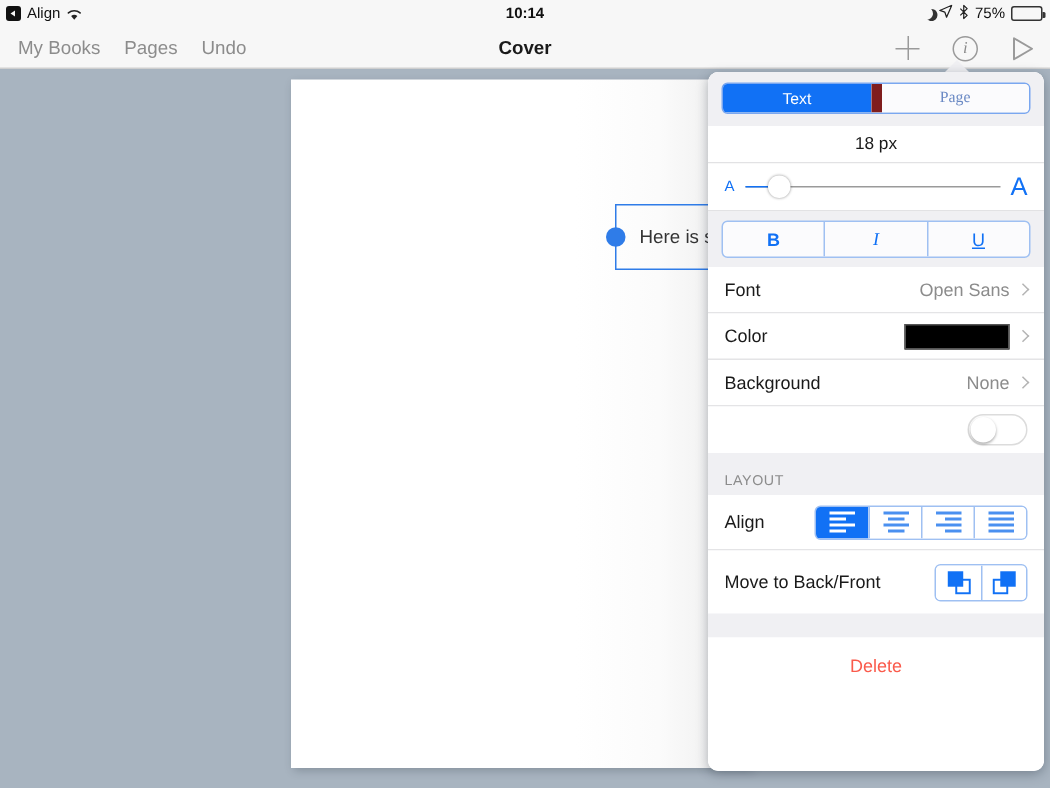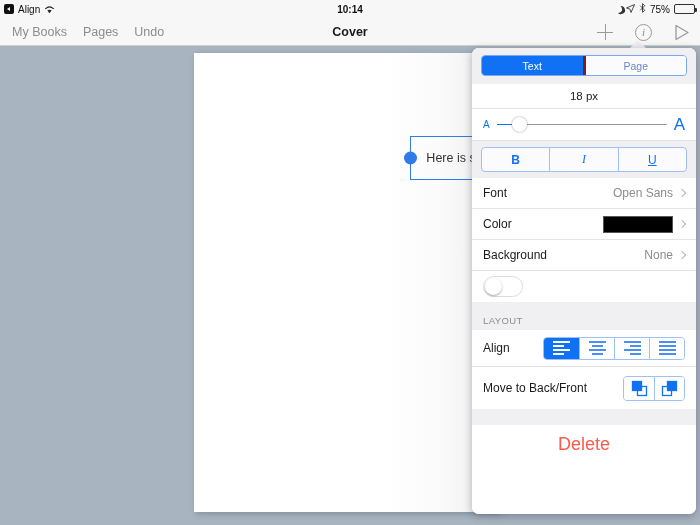--- a/index.html
+++ b/index.html
@@ -137,21 +137,21 @@
   .seg-wrap { background: #f0f0f3; padding: 7px 9px 8px 9px; }
   .segmented {
     display: flex; border: 1px solid #7aa7f0; border-radius: 4px;
     overflow: hidden; height: 21px;
   }
   .seg {
     flex: 1; display: flex; align-items: center; justify-content: center;
     font-size: 10.5px; cursor: pointer;
     background: #fbfbfd; color: #6a89c4;
   }
-  .seg + .seg { border-left: 3px solid #7f1d1d; }
+  .seg + .seg { border-left: 7px solid #7f1d1d; font-family: Liberation Serif, serif; }
   .seg.active { background: #1171f5; color: #ffffff; }
 
   
   .size-row {
     height: 25px; display: flex; align-items: center; justify-content: center;
     font-size: 11.5px; color: #1a1a1a;
     background: #ffffff;
     border-bottom: 1px solid #e2e2e4;
   }
   .slider-row {
@@ -193,21 +193,21 @@
   .biu-btn + .biu-btn { border-left: 1px solid #9fc0f2; }
   .biu-b { font-weight: bold; }
   .biu-i { font-style: italic; font-family: "Liberation Serif", serif; }
   .biu-u { text-decoration: underline; }
 
   
   .row {
     height: 31px; display: flex; align-items: center;
     padding: 0 11px; background: #ffffff;
     border-bottom: 1px solid #e4e4e6;
-    font-size: 12px; color: #1a1a1a;
+    font-size: 12px; color: #1a1a1a; justify-content: flex-end;
   }
   .row-label { flex: 1; }
   .row-value { color: #8c8c8c; font-size: 12px; margin-right: 6px; }
   .chev {
     width: 6px; height: 6px;
     border-right: 1.3px solid #b4b4b4; border-top: 1.3px solid #b4b4b4;
     transform: rotate(45deg);
   }
   .swatch {
     width: 70px; height: 17px; background: #000000;
@@ -260,21 +260,21 @@
   }
   .layer-btn {
     width: 30px; display: flex; align-items: center; justify-content: center;
     background: #ffffff; cursor: pointer;
   }
   .layer-btn + .layer-btn { border-left: 1px solid #9fc0f2; }
 
   
   .delete-row {
     height: 38px; display: flex; align-items: center; justify-content: center;
-    background: #ffffff; font-size: 18px; color: #fa5b4c; cursor: pointer;
+    background: #ffffff; font-size: 12px; color: #fa5b4c; cursor: pointer;
   }
 </style>
 </head>
 <body>
 
 <div id="app">
 
   <div class="statusbar">
     <div class="sb-left">
       <span class="sb-back"></span>

